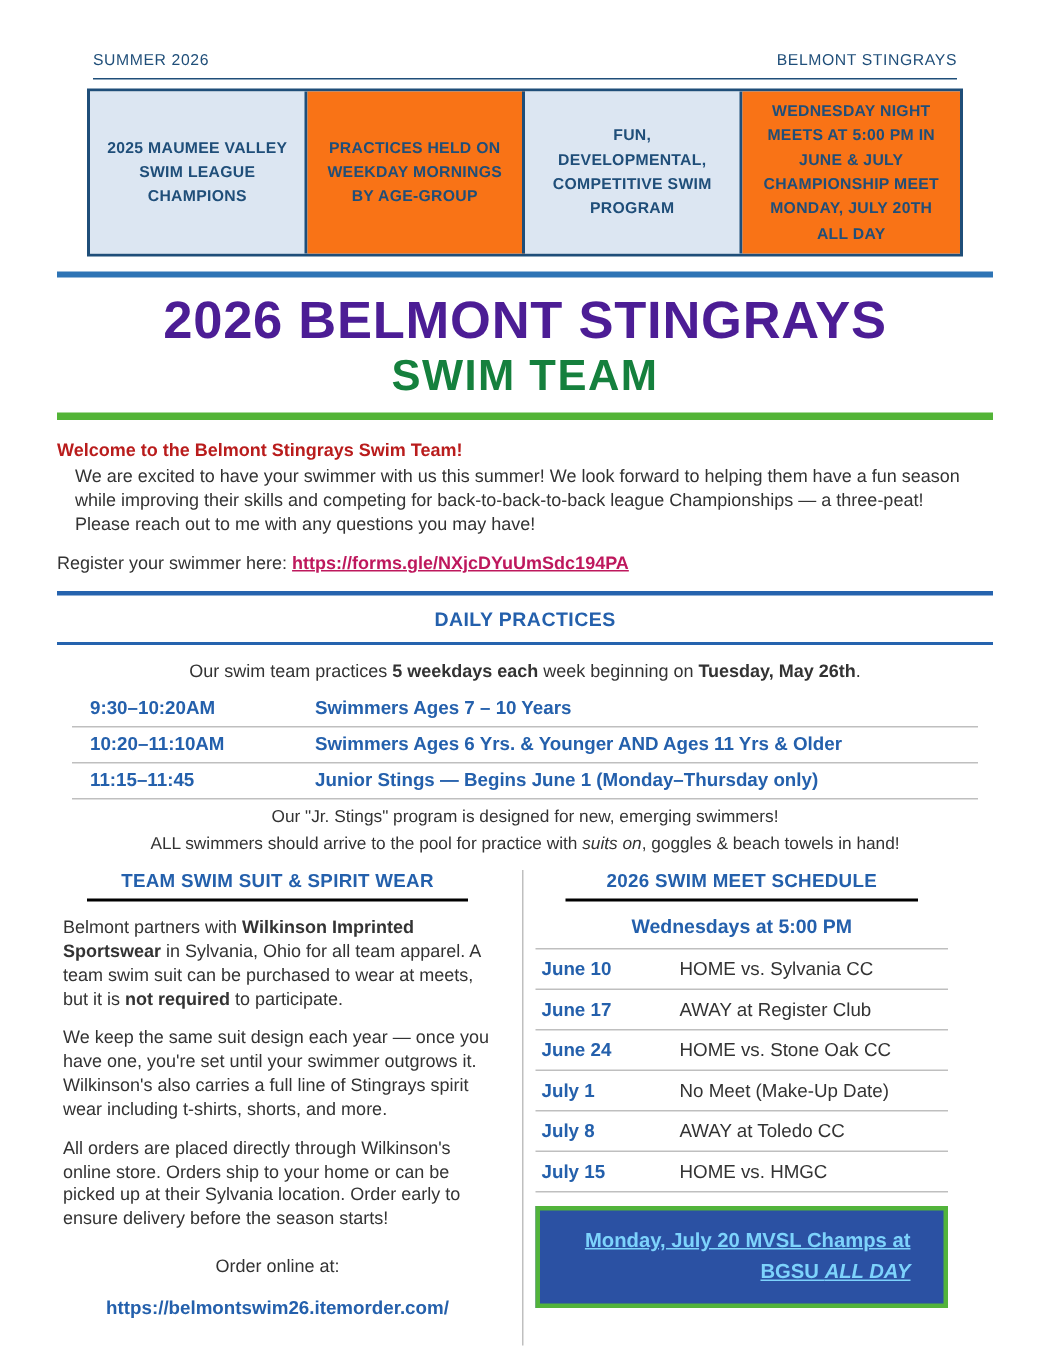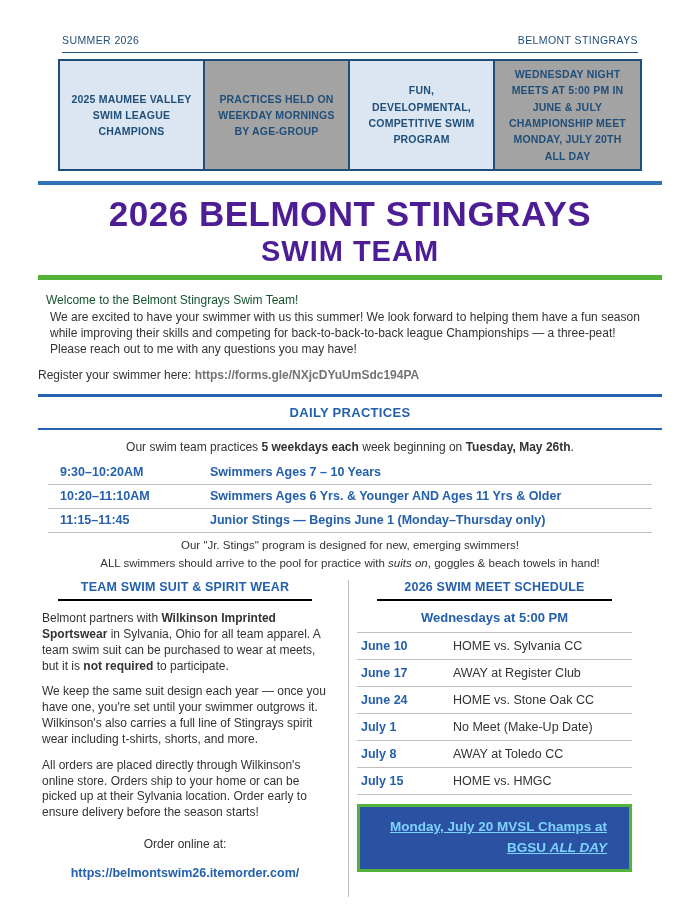--- a/index.html
+++ b/index.html
@@ -18,42 +18,42 @@
 
   
   .info-table {
     display:grid; grid-template-columns:1fr 1fr 1fr 1fr;
     margin:6px 20px 0; border:2px solid #1F4E79;
   }
   .info-cell {
     border-right:2px solid #1F4E79; min-height:100px;
     display:flex; align-items:center; justify-content:center;
     text-align:center; padding:4px 8px; font-size:10.5px; font-weight:bold;
-    color:#1F4E79; line-height:1.55; letter-spacing:.2px; background:#a3a3a3;
+    color:#1F4E79; line-height:1.55; letter-spacing:.2px; background:#f97316;
   }
   .info-cell:last-child { border-right:none; }
   .info-cell.shaded { background:#DCE6F2; }
 
   
   .rule-blue  { height:4px; background:#2E74B5; margin-top:10px; }
   .rule-green { height:5px; background:#53B437; margin-top:6px; }
   .page-title {
     margin:10px 0 0; text-align:center; font-size:35px; font-weight:bold;
     color:#4c1d95; letter-spacing:.5px; line-height:1.1;
   }
   .page-subtitle {
     margin:2px 0 8px; text-align:center; font-size:29px; font-weight:bold;
-    color:#4c1d95; letter-spacing:1px; line-height:1.1;
-  }
-
-  
-  .welcome-head { margin:13px 8px 3px; font-weight:normal; color:#14532d; font-size:12px; }
+    color:#15803d; letter-spacing:1px; line-height:1.1;
+  }
+
+  
+  .welcome-head { margin:13px 0 3px; font-weight:bold; color:#b91c1c; font-size:12px; }
   .body-text { font-size:12px; line-height:1.3; margin:3px 12px; }
   .register-line { margin-top:11px; font-size:12px; }
-  .register-link { color:#737373; font-weight:bold; cursor:pointer; }
+  .register-link { color:#be185d; font-weight:bold; text-decoration:underline; cursor:pointer; }
 
   .contact-row {
     display:flex; justify-content:space-between; align-items:baseline;
     margin:14px 0 12px; padding:0 25px 0 30px; font-size:12px;
   }
   .cheer { color:#2E74B5; font-weight:bold; }
 
   
   .rule-thick { height:3px; background:#2563AE; margin-top:8px; }
   .rule-thin  { height:2px; background:#2563AE; }

